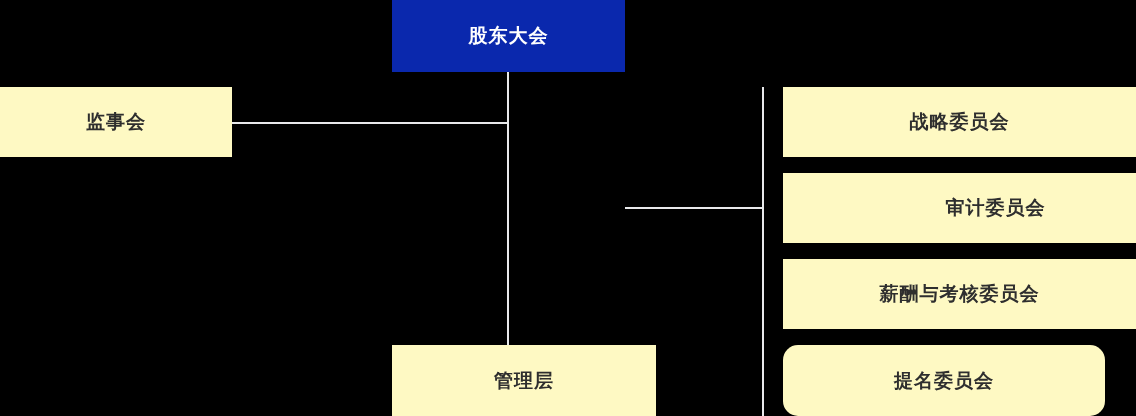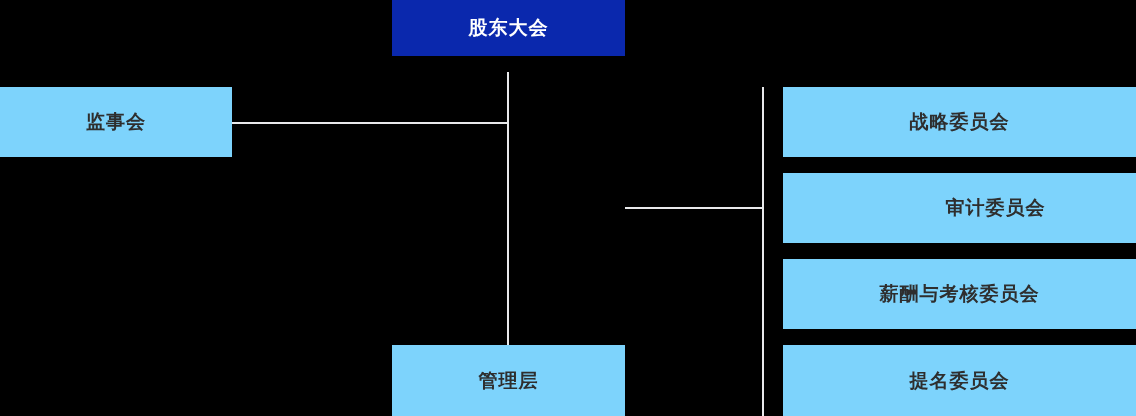--- a/index.html
+++ b/index.html
@@ -14,50 +14,50 @@
     background: #000000;
     overflow: hidden;
     font-family: "Liberation Sans", "DejaVu Sans", sans-serif;
   }
   .node {
     position: absolute;
     box-sizing: border-box;
     display: flex;
     align-items: center;
     justify-content: center;
-    background: #7dd3fc;
+    background: #fef9c3;
     color: #2E2E2E;
     font-size: 19px;
     font-weight: 700;
     letter-spacing: 1px;
     text-align: center;
     z-index: 3;
   }
   .node.root {
     background: #0A28AD;
     color: #FFFFFF;
   }
   .connector {
     position: absolute;
     background: #E8E9EB;
     z-index: 1;
   }
   .connector.v { width: 2px; }
   .connector.h { height: 2px; }
 
   
-  #node-shareholders { left: 392px; top: 0px;   width: 233px; height: 56px; }
+  #node-shareholders { left: 392px; top: 0px;   width: 233px; height: 72px; }
   #node-supervisors  { left: 0px;   top: 87px;  width: 232px; height: 70px; }
   #node-board        { left: 392px; top: 173px; width: 233px; height: 70px; }
-  #node-management   { left: 392px; top: 345px; width: 233px; height: 71px; }
+  #node-management   { left: 392px; top: 345px; width: 264px; height: 71px; }
 
   #node-strategy     { left: 783px; top: 87px;  width: 353px; height: 70px; }
   #node-audit        { left: 783px; top: 173px; width: 425px; height: 70px; }
   #node-compensation { left: 783px; top: 259px; width: 353px; height: 70px; font-family: Liberation Serif, serif; }
-  #node-nomination   { left: 783px; top: 345px; width: 353px; height: 71px; }
+  #node-nomination   { left: 783px; top: 345px; width: 322px; height: 71px; border-radius: 15px; }
 
   
   
   #conn-main-vertical { left: 507px; top: 72px;  height: 273px; }
   
   #conn-supervisors   { left: 232px; top: 122px; width: 277px; }
   
   #conn-board-right   { left: 625px; top: 207px; width: 139px; }
   
   #conn-committee-spine { left: 762px; top: 87px; height: 329px; }

